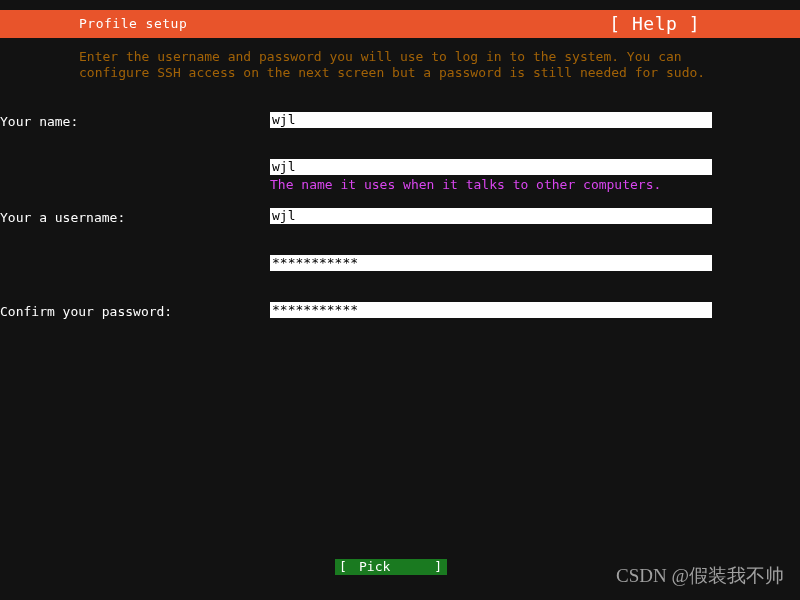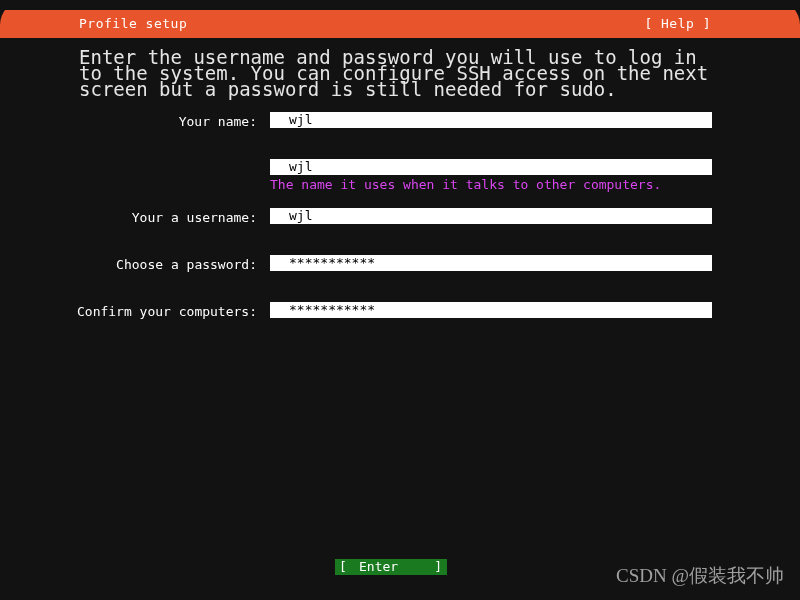--- a/index.html
+++ b/index.html
@@ -10,21 +10,20 @@
   #screen {
     position: relative;
     width: 800px;
     height: 600px;
     background: #121212;
     overflow: hidden;
     font-family: "DejaVu Sans Mono", "Liberation Mono", monospace;
     font-size: 13px;
     line-height: 16px;
     color: #ffffff;
-    border-radius: 25px;
     -webkit-font-smoothing: none;
   }
 
   
   #header {
     position: absolute;
     left: 0;
     top: 10px;
     width: 800px;
     height: 28px;
@@ -34,38 +33,38 @@
   #header-title {
     position: absolute;
     left: 79px;
     top: 6px;
     font-size: 13px;
     letter-spacing: 0.5px;
     white-space: pre;
   }
   #help-button {
     position: absolute;
-    right: 89px;
+    right: 100px;
     top: 6px;
-    font-size: 13px;
+    font-size: 18px;
     letter-spacing: 0.5px;
     white-space: pre;
     cursor: pointer;
   }
 
   
   #intro {
     position: absolute;
     left: 79px;
     top: 49px;
     width: 640px;
     white-space: pre-wrap;
-    font-size: 19px;
-    line-height: 16px;
-    color: #e5e5e5;
+    font-size: 13px;
+    line-height: 16px;
+    color: #a16207;
   }
 
   
   #form {
     position: absolute;
     left: 0;
     top: 112px;
     width: 800px;
   }
   .field-row {
@@ -74,21 +73,20 @@
     margin-bottom: 23px;
   }
   .field-row.with-hint {
     margin-bottom: 7px;
   }
   .field-label {
     position: absolute;
     left: 0;
     top: 2px;
     width: 257px;
-    text-align: right;
     white-space: pre;
     font-size: 13px;
     color: #ffffff;
   }
   .field-input {
     position: absolute;
     left: 270px;
     top: 0;
     width: 442px;
     height: 16px;
@@ -96,21 +94,21 @@
     color: #000000;
     font-size: 13px;
     line-height: 16px;
     white-space: pre;
     overflow: hidden;
     padding: 0;
     cursor: text;
   }
   .field-input .val {
     display: inline-block;
-    padding-left: 19px;
+    padding-left: 2px;
   }
   .field-hint {
     position: absolute;
     left: 270px;
     top: 18px;
     white-space: pre;
     font-size: 13px;
     color: #d946ef;
   }
   .hint-spacer {
@@ -183,32 +181,31 @@
       <div class="field-hint">The name it uses when it talks to other computers.</div>
     </div>
     <div class="hint-spacer"></div>
 
     <div class="field-row">
       <div class="field-label">Your a username:</div>
       <div class="field-input"><span class="val">wjl</span></div>
     </div>
 
     <div class="field-row">
-      <div class="field-label">Choose a password:</div>
       <div class="field-input"><span class="val">***********</span></div>
     </div>
 
     <div class="field-row">
-      <div class="field-label">Confirm your computers:</div>
+      <div class="field-label">Confirm your password:</div>
       <div class="field-input"><span class="val">***********</span></div>
     </div>
 
   </div>
 
   <div id="done-button">
     <span id="done-open">[</span>
-    <span id="done-label">Enter</span>
+    <span id="done-label">Pick</span>
     <span id="done-close">]</span>
   </div>
 
   <div id="watermark">CSDN @假装我不帅</div>
 
 </div>
 
 </body></html>

